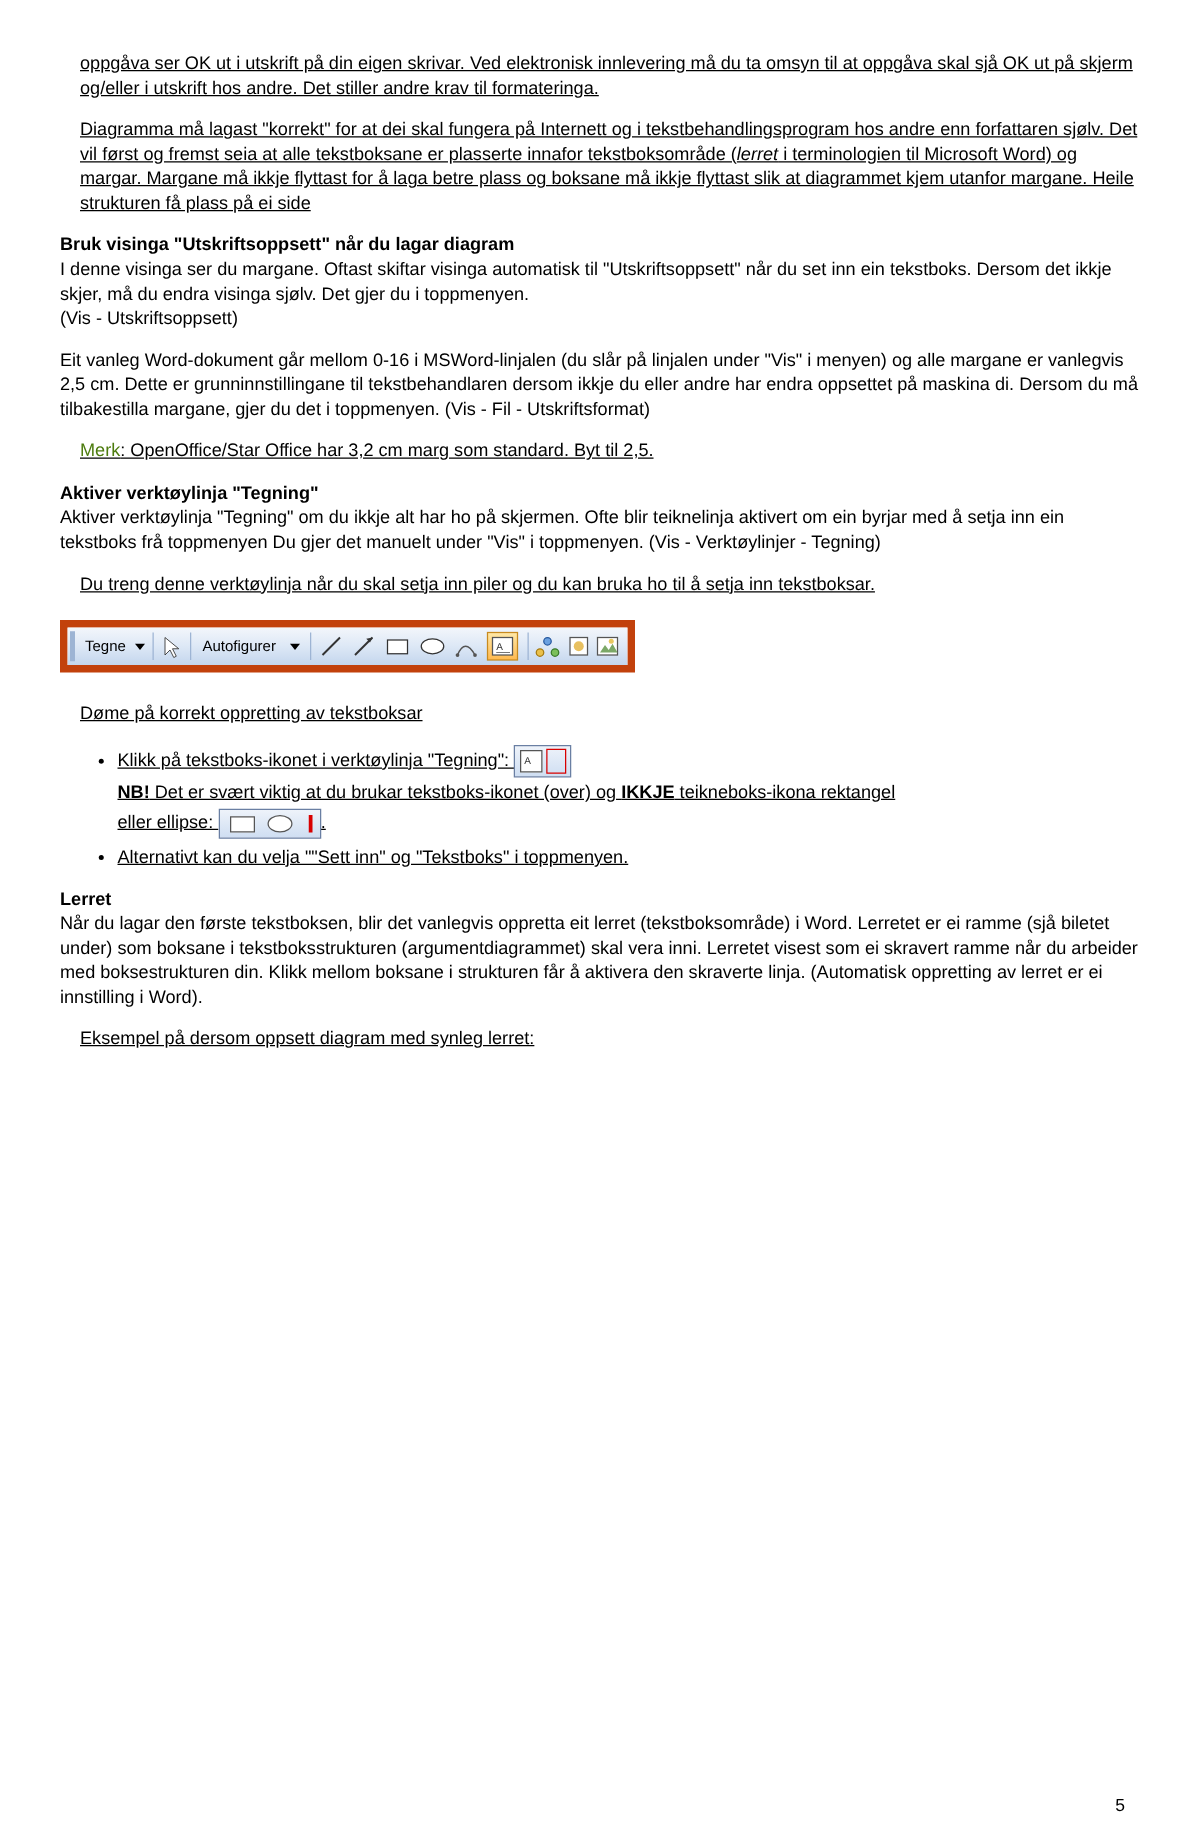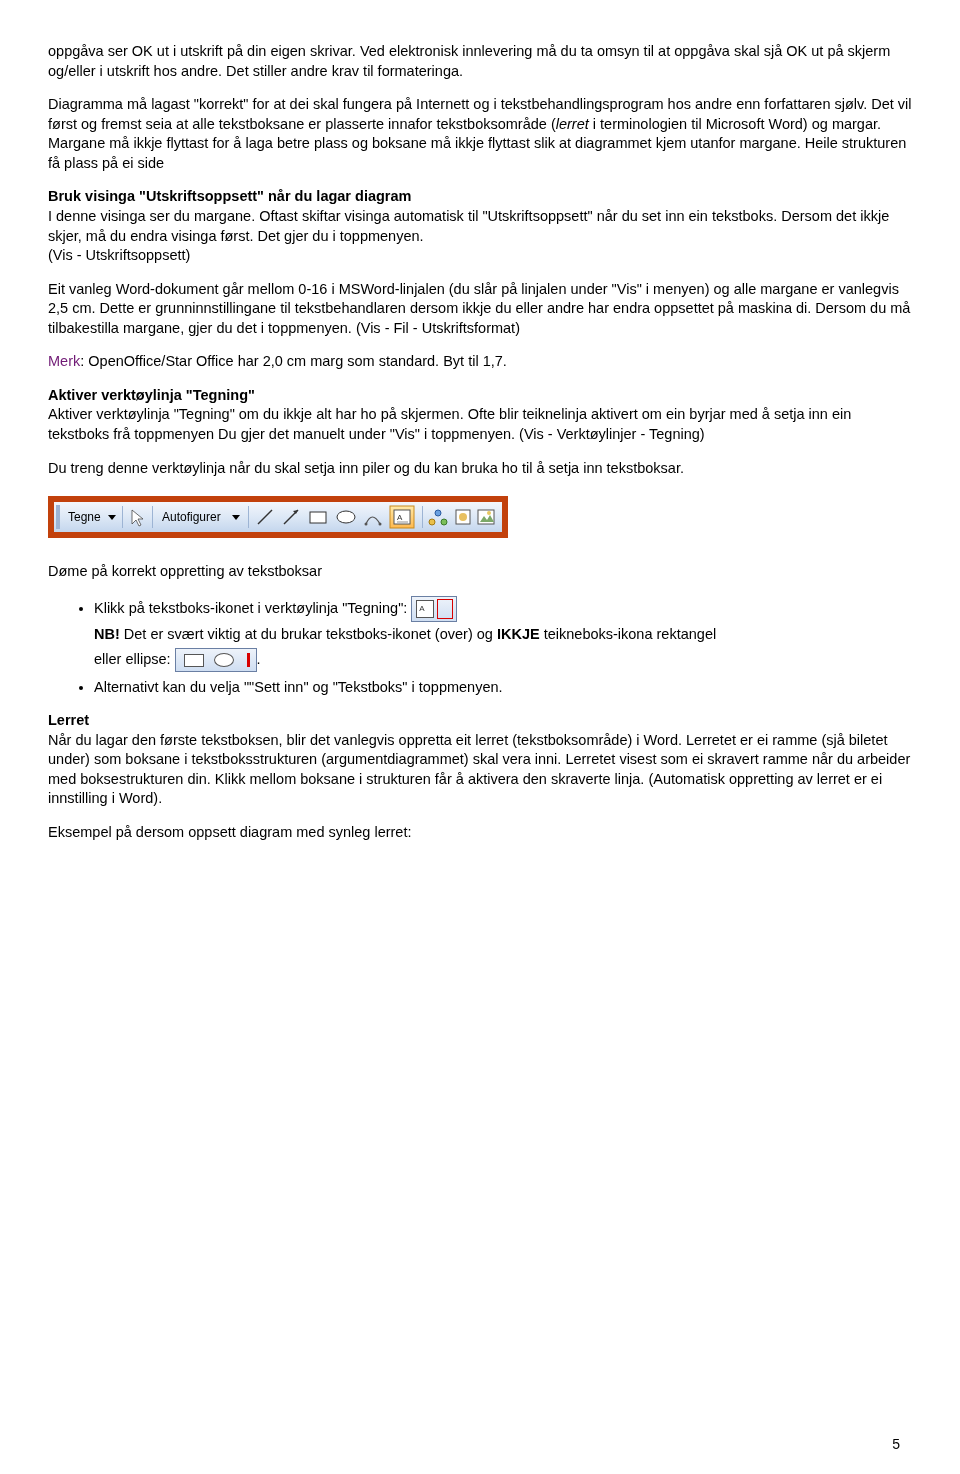--- a/index.html
+++ b/index.html
@@ -7,30 +7,31 @@
     font-size: 14.5px;
     line-height: 1.35;
     margin: 0;
     padding: 42px 48px 30px 48px;
     color: #000;
     background: #fff;
     width: 960px;
     box-sizing: border-box;
   }
   p {
-    margin: 0 0 14px 0;
+    margin: 0 0 14px 16px;
+    text-decoration: underline;
   }
   .bold {
     font-weight: bold;
   }
   .italic {
     font-style: italic;
   }
   .red {
-    color: #701a75;
+    color: #4d7c0f;
   }
   .heading {
     font-weight: bold;
     margin-bottom: 0;
   }
   .section {
     margin-bottom: 14px;
   }
   .toolbar-img {
     display: block;
@@ -38,20 +39,21 @@
     width: 448px;
     height: 30px;
     border: 6px solid #c2410c;
   }
   .toolbar-img svg {
     display: block;
   }
   ul {
     margin: 2px 0 14px 0;
     padding-left: 46px;
+    text-decoration: underline;
   }
   li {
     margin-bottom: 6px;
   }
   .small-icon {
     display: inline-block;
     vertical-align: middle;
     width: 44px;
     height: 24px;
     border: 1px solid #6a7fa3;
@@ -126,30 +128,30 @@
 <body>
 
 <p>oppgåva ser OK ut i utskrift på din eigen skrivar. Ved elektronisk innlevering må du ta omsyn til at oppgåva skal sjå OK ut på skjerm og/eller i utskrift hos andre. Det stiller andre krav til formateringa.</p>
 
 <p>
   <span>Diagramma må lagast "korrekt" for at dei skal fungera på Internett og i tekstbehandlingsprogram hos andre enn forfattaren sjølv. Det vil først og fremst seia at alle tekstboksane er plasserte innafor tekstboksområde (</span><span class="italic">lerret</span><span> i terminologien til Microsoft Word) og margar. Margane må ikkje flyttast for å laga betre plass og boksane må ikkje flyttast slik at diagrammet kjem utanfor margane. Heile strukturen få plass på ei side</span>
 </p>
 
 <div class="section">
   <div class="heading">Bruk visinga "Utskriftsoppsett" når du lagar diagram</div>
-  <span>I denne visinga ser du margane. Oftast skiftar visinga automatisk til "Utskriftsoppsett" når du set inn ein tekstboks. Dersom det ikkje skjer, må du endra visinga først. Det gjer du i toppmenyen.</span><br>
+  <span>I denne visinga ser du margane. Oftast skiftar visinga automatisk til "Utskriftsoppsett" når du set inn ein tekstboks. Dersom det ikkje skjer, må du endra visinga sjølv. Det gjer du i toppmenyen.</span><br>
   <span>(Vis - Utskriftsoppsett)</span>
 </div>
 
 <div class="section">
   <span>Eit vanleg Word-dokument går mellom 0-16 i MSWord-linjalen (du slår på linjalen under "Vis" i menyen) og alle margane er vanlegvis 2,5 cm. Dette er grunninnstillingane til tekstbehandlaren dersom ikkje du eller andre har endra oppsettet på maskina di. Dersom du må tilbakestilla margane, gjer du det i toppmenyen. (Vis - Fil - Utskriftsformat)</span>
 </div>
 
 <p>
-  <span class="red">Merk</span><span>: OpenOffice/Star Office har 2,0 cm marg som standard. Byt til 1,7.</span>
+  <span class="red">Merk</span><span>: OpenOffice/Star Office har 3,2 cm marg som standard. Byt til 2,5.</span>
 </p>
 
 <div class="section">
   <div class="heading">Aktiver verktøylinja "Tegning"</div>
   <span>Aktiver verktøylinja "Tegning" om du ikkje alt har ho på skjermen. Ofte blir teiknelinja aktivert om ein byrjar med å setja inn ein tekstboks frå toppmenyen Du gjer det manuelt under "Vis" i toppmenyen. (Vis - Verktøylinjer - Tegning)</span>
 </div>
 
 <p>Du treng denne verktøylinja når du skal setja inn piler og du kan bruka ho til å setja inn tekstboksar.</p>
 
 <div class="toolbar-img">

